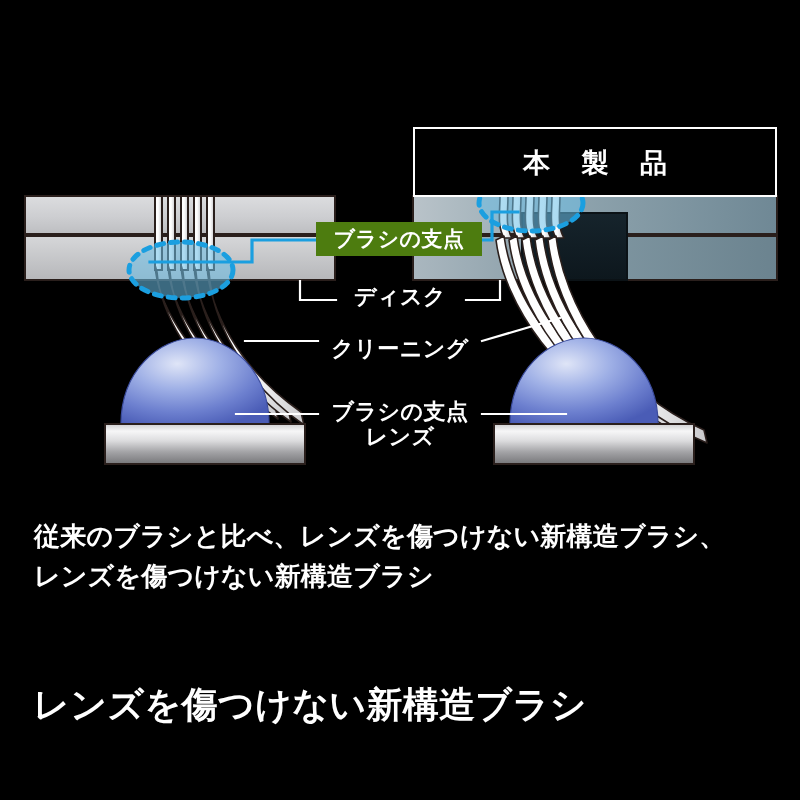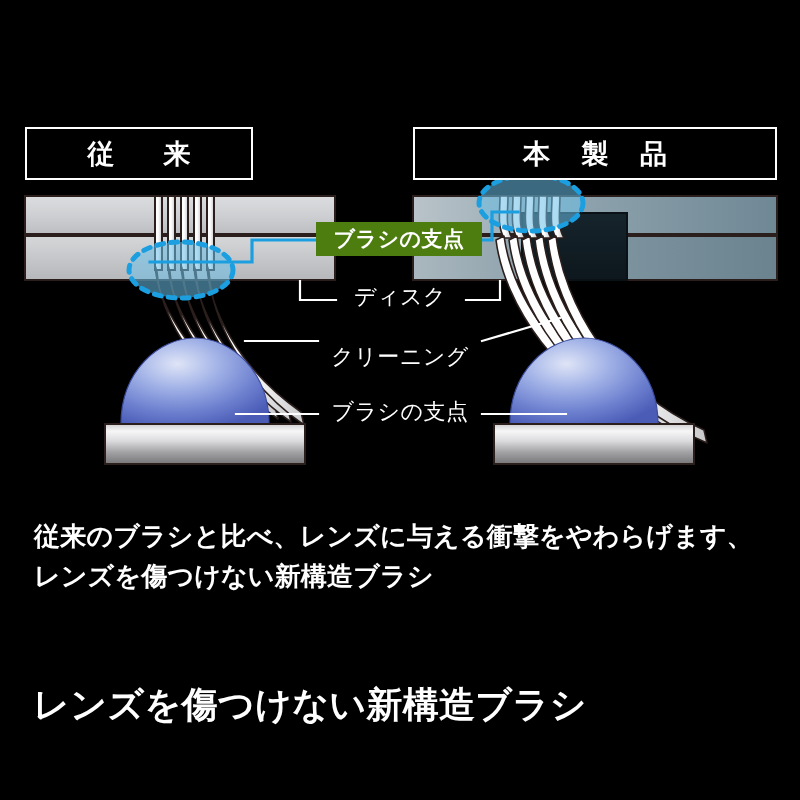--- a/index.html
+++ b/index.html
@@ -14,28 +14,28 @@
   .panel-head{
     position:absolute;border:2px solid #ffffff;background:#000;
     display:flex;align-items:center;justify-content:center;
     box-sizing:border-box;
   }
   .panel-head span{
     font-size:27px;font-weight:bold;letter-spacing:11px;
     text-indent:11px;color:#fff;white-space:nowrap;line-height:1;
   }
   #head-left{left:25px;top:127px;width:228px;height:53px;}
-  #head-right{left:413px;top:127px;width:364px;height:53px;}
+  #head-right{left:413px;top:127px;width:364px;height:70px;}
 
   .lbl{
-    position:absolute;color:#fff;font-weight:normal;white-space:nowrap;
+    position:absolute;color:#fff;font-weight:bold;white-space:nowrap;
     text-align:center;line-height:1.12;letter-spacing:0.5px;
   }
   #lbl-disk{left:330px;top:285px;width:140px;font-size:22px;}
-  #lbl-brush{left:320px;top:345px;width:160px;font-size:22px;}
+  #lbl-brush{left:320px;top:337px;width:160px;font-size:22px;}
   #lbl-lens{left:320px;top:400px;width:160px;font-size:22px;}
 
   #tag-pivot{
     position:absolute;left:316px;top:222px;width:166px;height:34px;
     background:#4d7c0f;display:flex;align-items:center;justify-content:center;
     box-sizing:border-box;
   }
   #tag-pivot span{font-size:21px;font-weight:bold;color:#fff;letter-spacing:0.5px;line-height:1;}
 
   #body-copy{
@@ -172,45 +172,43 @@
       <path d="M500 281 L500 300 L466 300"></path>
 
       <path d="M245 341 L318 341"></path>
       <path d="M482 341 L560 318"></path>
 
       <path d="M236 414 L318 414"></path>
       <path d="M482 414 L566 414"></path>
     </g>
   </svg>
 
-  <div class="panel-head" id="head-left">
-    <span>従　来</span>
-  </div>
   <div class="panel-head" id="head-right">
     <span>本 製 品</span>
   </div>
 
   <div id="tag-pivot">
     <span>ブラシの支点</span>
   </div>
 
   <div class="lbl" id="lbl-disk">
     <div>ディスク</div>
   </div>
 
   <div class="lbl" id="lbl-brush">
     <div>クリーニング</div>
   </div>
 
   <div class="lbl" id="lbl-lens">
     <div>ブラシの支点</div>
+    <div>レンズ</div>
   </div>
 
   <div id="body-copy">
-    <div>従来のブラシと比べ、レンズに与える衝撃をやわらげます、</div>
+    <div>従来のブラシと比べ、レンズを傷つけない新構造ブラシ、</div>
     <div>レンズを傷つけない新構造ブラシ</div>
   </div>
 
   <div id="headline">
     <span>レンズを傷つけない新構造ブラシ</span>
   </div>
 
 </div>
 
 </body></html>

